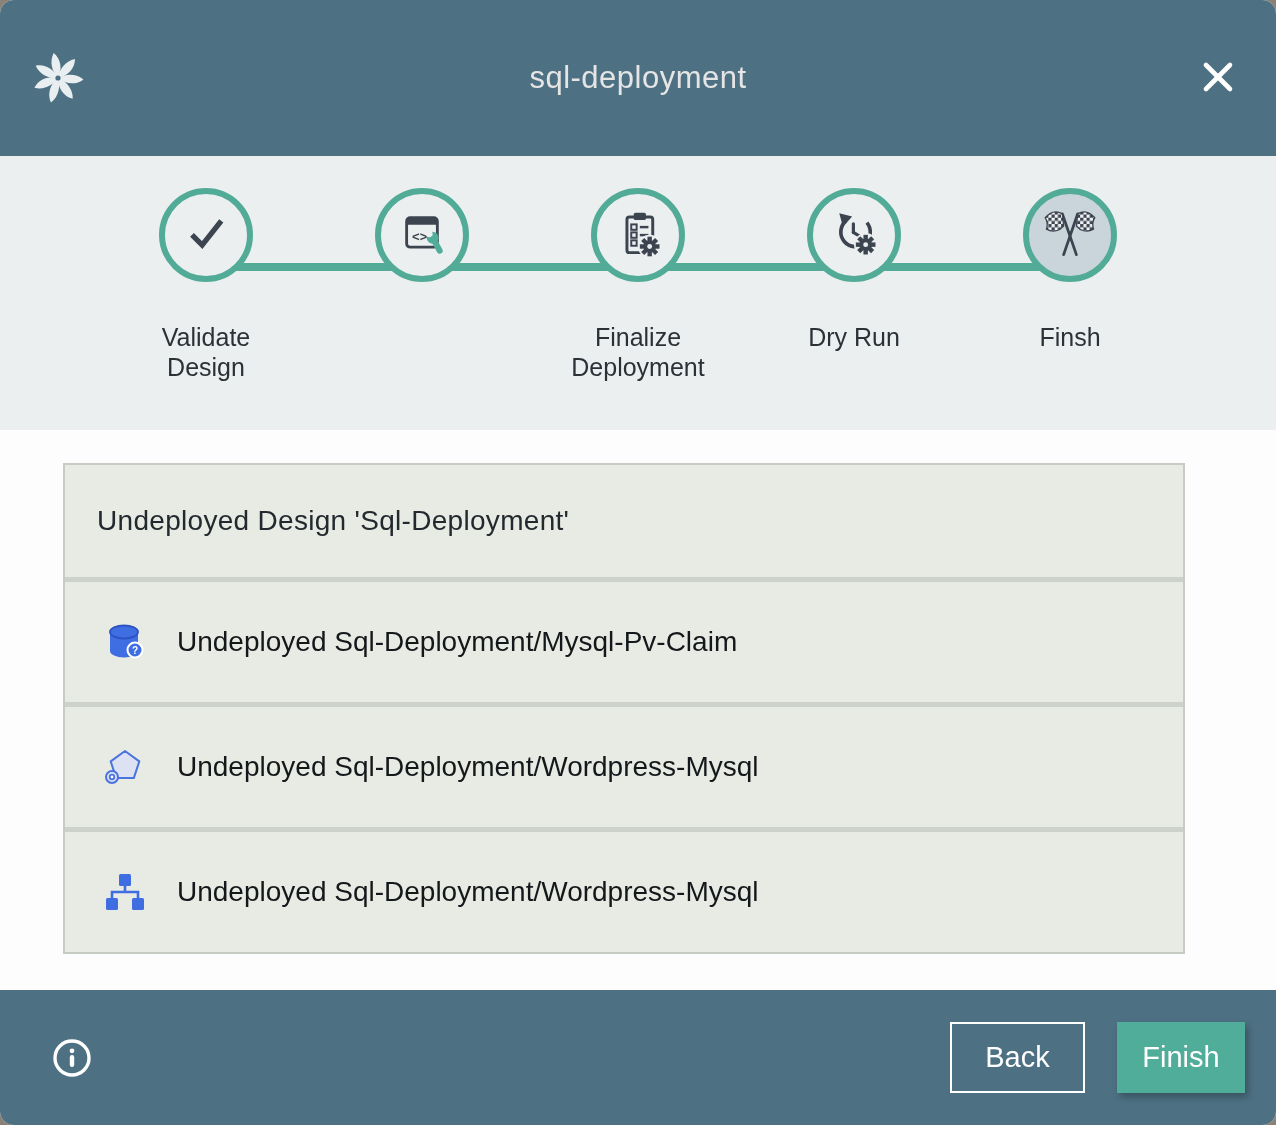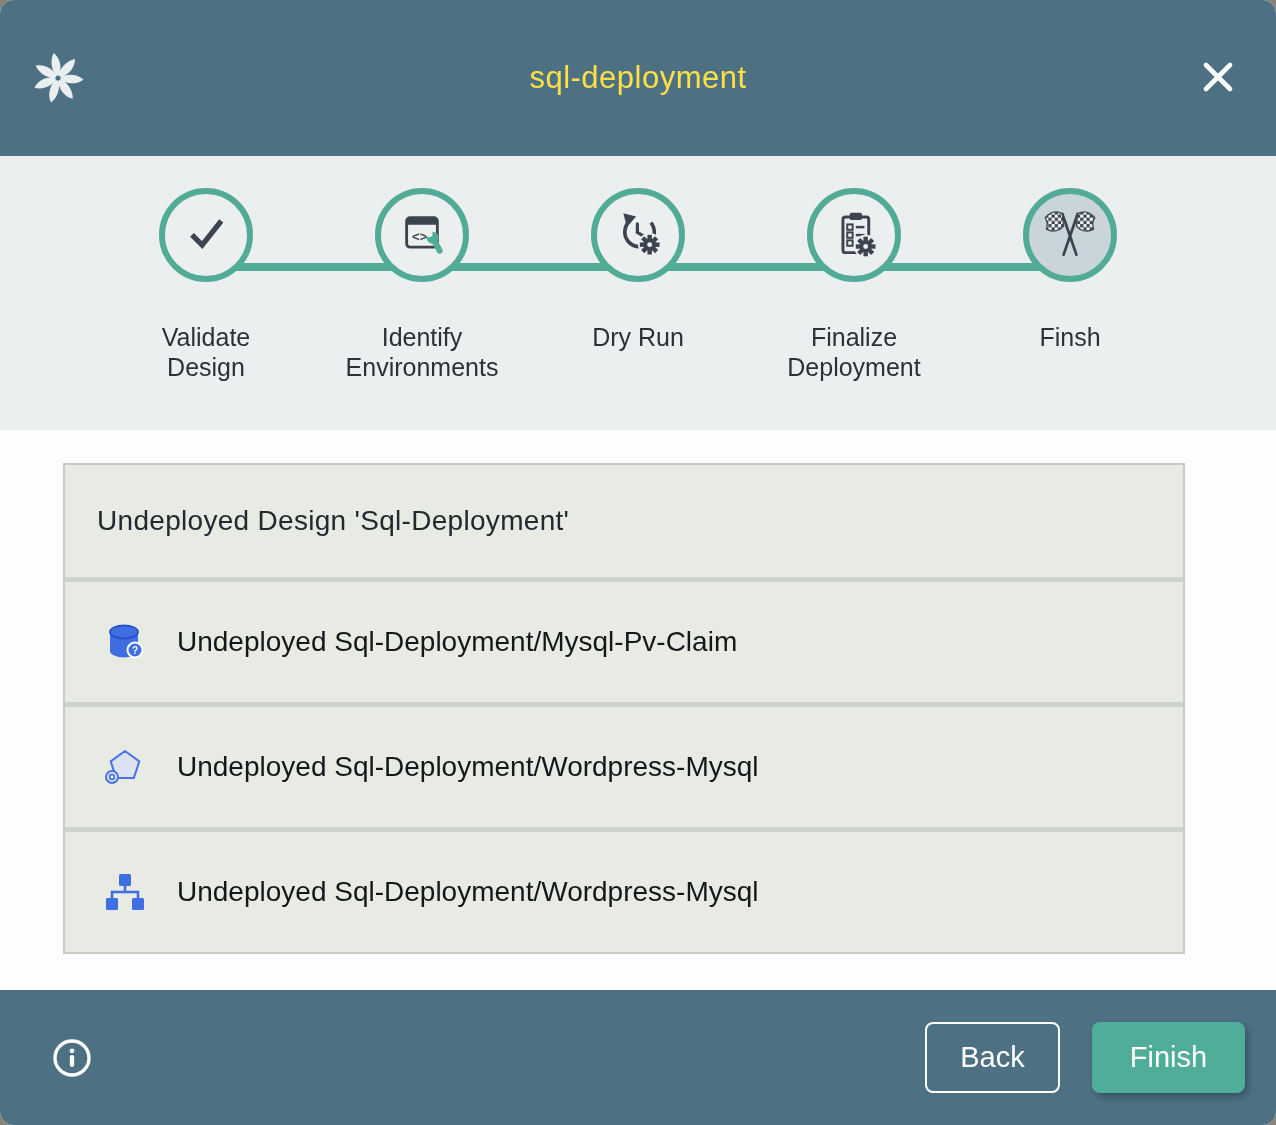--- a/index.html
+++ b/index.html
@@ -17,21 +17,21 @@
     background:#fdfdfd;
   }
   
   .hdr{
     height:156px;flex:0 0 156px;
     background:#4d7183;
     position:relative;
     display:flex;align-items:center;justify-content:center;
   }
   .hdr-logo{position:absolute;left:32px;top:50%;transform:translateY(-50%);width:52px;height:54px;}
-  .hdr-title{color:#fde047;font-size:31px;letter-spacing:.5px;}
+  .hdr-title{color:#e5e5e5;font-size:31px;letter-spacing:.5px;}
   .hdr-close{
     position:absolute;right:36px;top:50%;transform:translateY(-50%);
     width:44px;height:44px;background:none;border:none;padding:0;cursor:pointer;
     display:flex;align-items:center;justify-content:center;
   }
   
   .stepper{height:274px;flex:0 0 274px;background:#eceff0;}
   .steps-wrap{position:relative;width:1080px;margin:0 auto;}
   .connector{position:absolute;left:108px;right:108px;top:107px;height:8px;background:#52ab96;}
   .steps{display:flex;position:relative;padding-top:32px;}
@@ -60,30 +60,30 @@
   .row-text{margin-left:30px;}
   
   .ftr{
     height:135px;flex:0 0 135px;background:#4d7183;
     display:flex;align-items:center;
     padding:0 31px 0 51px;box-sizing:border-box;
   }
   .info-btn{background:none;border:none;padding:0;cursor:pointer;width:42px;height:42px;}
   .ftr-spacer{flex:1;}
   .btn{
-    height:71px;border-radius:8px;font-size:29px;cursor:pointer;
+    height:71px;border-radius:0;font-size:29px;cursor:pointer;
     font-family:"Liberation Sans","DejaVu Sans",sans-serif;
     display:flex;align-items:center;justify-content:center;
   }
   .btn-back{
     width:135px;background:transparent;border:2px solid #fff;color:#fff;
     box-sizing:border-box;margin-right:32px;
   }
   .btn-finish{
-    width:153px;background:#4fad99;border:none;color:#fff;
+    width:128px;background:#4fad99;border:none;color:#fff;
     box-shadow:3px 4px 7px rgba(0,0,0,.28);
   }
 </style>
 </head>
 <body>
 
 <div class="modal">
 
   <div class="hdr">
     <span class="hdr-logo">
@@ -135,46 +135,20 @@
               <svg viewBox="0 0 44 44" width="52" height="52">
                 <rect x="9" y="9" width="26" height="25" rx="3" fill="none" stroke="#3c4450" stroke-width="2.4"></rect>
                 <path d="M9 12 q0-3 3-3 h20 q3 0 3 3 v3 H9 z" fill="#3c4450"></path>
                 <text x="20" y="28.5" font-size="11" font-weight="bold" fill="#3c4450" text-anchor="middle">&lt;&gt;</text>
                 <circle cx="31" cy="26" r="5" fill="#4fad99"></circle>
                 <circle cx="28.2" cy="22.8" r="2.8" fill="#eceff0"></circle>
                 <line x1="31.5" y1="27" x2="37" y2="37" stroke="#4fad99" stroke-width="5" stroke-linecap="round"></line>
               </svg>
             </span>
           </div>
-          <div class="step-label">Identify Environments</div>
-        </div>
-
-        <div class="step">
-          <div class="step-circle">
-            <span>
-              <svg viewBox="0 0 44 44" width="54" height="54">
-                <path d="M15.5 12 A 12 12 0 1 0 32.5 13.5" stroke="#3c4450" stroke-width="3" fill="none"></path>
-                <polygon points="10,6 20.5,8.5 13,17" fill="#3c4450"></polygon>
-                <line x1="21.5" y1="21.5" x2="21.5" y2="14.5" stroke="#3c4450" stroke-width="2.6" stroke-linecap="round"></line>
-                <line x1="21.5" y1="21.5" x2="26.5" y2="24.5" stroke="#3c4450" stroke-width="2.6" stroke-linecap="round"></line>
-                <circle cx="31.5" cy="31.5" r="9.5" fill="#eceff0"></circle>
-                <g transform="translate(31.5,31.5)">
-                  <g fill="#3c4450">
-                    <rect x="-1.8" y="-8" width="3.6" height="16"></rect>
-                    <rect x="-1.8" y="-8" width="3.6" height="16" transform="rotate(45)"></rect>
-                    <rect x="-1.8" y="-8" width="3.6" height="16" transform="rotate(90)"></rect>
-                    <rect x="-1.8" y="-8" width="3.6" height="16" transform="rotate(135)"></rect>
-                  </g>
-                  <circle r="5" fill="#3c4450"></circle>
-                  <circle r="2" fill="#eceff0"></circle>
-                </g>
-              </svg>
-            </span>
-          </div>
-          <div class="step-label">Dry Run</div>
         </div>
 
         <div class="step">
           <div class="step-circle">
             <span>
               <svg viewBox="0 0 44 44" width="54" height="54">
                 <rect x="13" y="9" width="21" height="29" rx="2" fill="none" stroke="#3c4450" stroke-width="2.4"></rect>
                 <rect x="18.5" y="5.5" width="10" height="6" rx="1.5" fill="#3c4450"></rect>
                 <g stroke="#3c4450">
                   <rect x="16.5" y="15" width="4.4" height="4.4" fill="none" stroke-width="1.6"></rect>
@@ -194,20 +168,45 @@
                   </g>
                   <circle r="5" fill="#3c4450"></circle>
                   <circle r="2" fill="#eceff0"></circle>
                 </g>
               </svg>
             </span>
           </div>
           <div class="step-label">Finalize Deployment</div>
         </div>
 
+        <div class="step">
+          <div class="step-circle">
+            <span>
+              <svg viewBox="0 0 44 44" width="54" height="54">
+                <path d="M15.5 12 A 12 12 0 1 0 32.5 13.5" stroke="#3c4450" stroke-width="3" fill="none"></path>
+                <polygon points="10,6 20.5,8.5 13,17" fill="#3c4450"></polygon>
+                <line x1="21.5" y1="21.5" x2="21.5" y2="14.5" stroke="#3c4450" stroke-width="2.6" stroke-linecap="round"></line>
+                <line x1="21.5" y1="21.5" x2="26.5" y2="24.5" stroke="#3c4450" stroke-width="2.6" stroke-linecap="round"></line>
+                <circle cx="31.5" cy="31.5" r="9.5" fill="#eceff0"></circle>
+                <g transform="translate(31.5,31.5)">
+                  <g fill="#3c4450">
+                    <rect x="-1.8" y="-8" width="3.6" height="16"></rect>
+                    <rect x="-1.8" y="-8" width="3.6" height="16" transform="rotate(45)"></rect>
+                    <rect x="-1.8" y="-8" width="3.6" height="16" transform="rotate(90)"></rect>
+                    <rect x="-1.8" y="-8" width="3.6" height="16" transform="rotate(135)"></rect>
+                  </g>
+                  <circle r="5" fill="#3c4450"></circle>
+                  <circle r="2" fill="#eceff0"></circle>
+                </g>
+              </svg>
+            </span>
+          </div>
+          <div class="step-label">Dry Run</div>
+        </div>
+
         <div class="step current">
           <div class="step-circle">
             <span>
               <svg viewBox="0 0 44 44" width="56" height="56">
                 <defs>
                   <pattern id="chk" width="5" height="5" patternUnits="userSpaceOnUse">
                     <rect width="5" height="5" fill="#f2f4f5"></rect>
                     <rect width="2.5" height="2.5" fill="#3c4450"></rect>
                     <rect x="2.5" y="2.5" width="2.5" height="2.5" fill="#3c4450"></rect>
                   </pattern>

